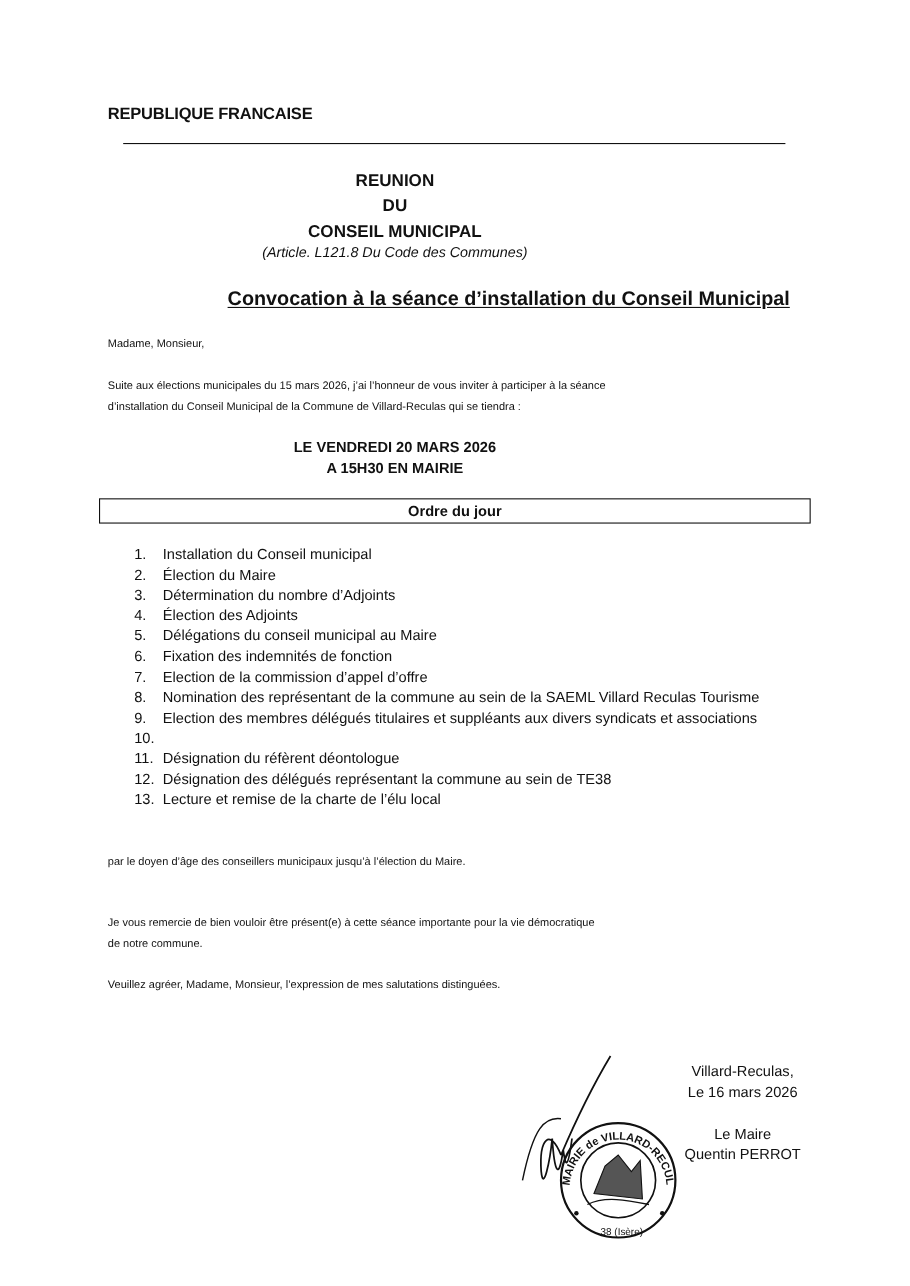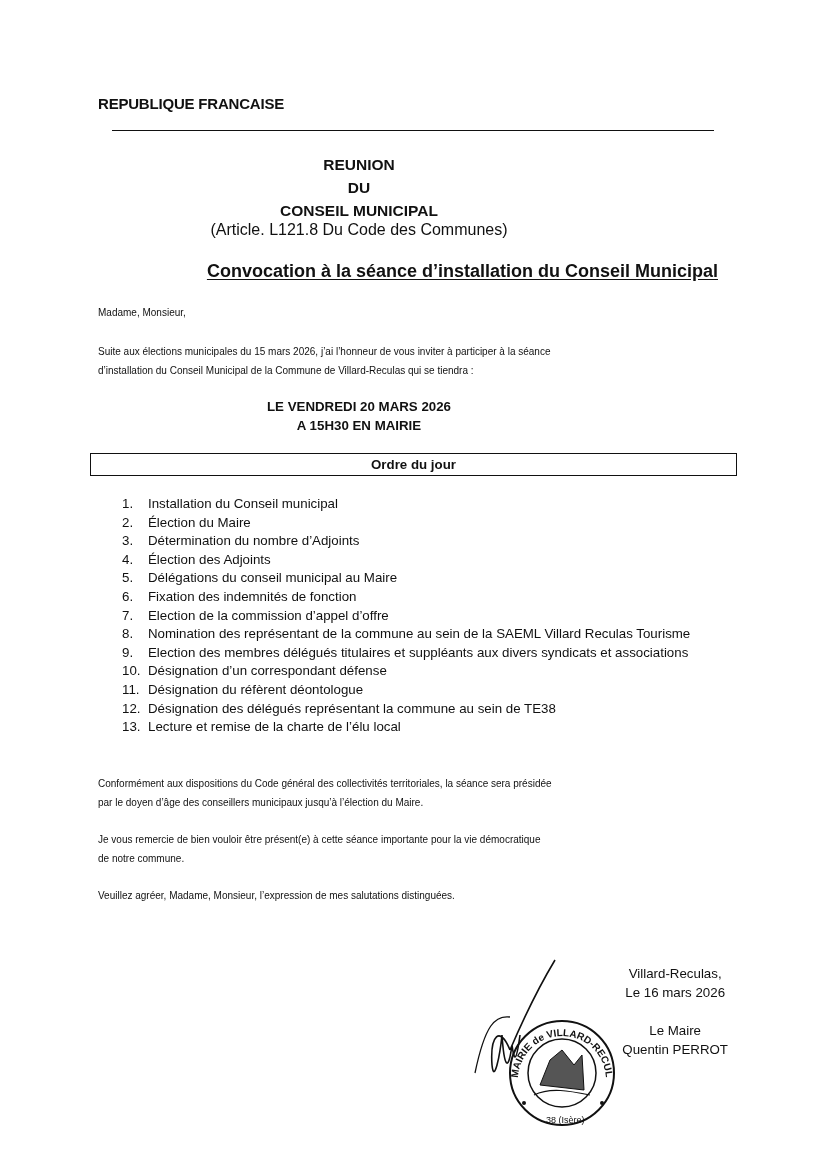--- a/index.html
+++ b/index.html
@@ -3,21 +3,21 @@
 <meta charset="utf-8">
 <style>
   html, body { margin: 0; padding: 0; background: #ffffff; }
   body { width: 827px; height: 1169px; position: relative; overflow: hidden;
          font-family: "Liberation Sans", sans-serif; color: #111; }
   .abs { position: absolute; }
   .header-rf { left: 98px; top: 95px; font-size: 15px; font-weight: bold; letter-spacing: -0.2px; }
   .rule { left: 112px; top: 130px; width: 602px; height: 0; border-top: 1.5px solid #111; }
   .center-block { left: 0; width: 718px; text-align: center; }
   .title-line { font-size: 15.5px; font-weight: bold; line-height: 23px; }
-  .article { font-size: 16px; line-height: 16px; }
+  .article { font-size: 13px; line-height: 16px; font-style: italic; }
   .convoc { font-size: 18px; font-weight: bold; text-decoration: underline; text-underline-offset: 2px; text-align: right; }
   .para { left: 98px; width: 640px; font-size: 10px; line-height: 18.5px; }
   .date-block { font-size: 13.3px; font-weight: bold; line-height: 18.5px; }
   .odj-box { left: 90px; top: 453px; width: 645px; height: 21px; border: 1.5px solid #111;
              text-align: center; font-size: 13.3px; font-weight: bold; line-height: 21px; }
   .agenda { left: 122px; top: 495px; width: 620px; font-size: 13.3px; line-height: 18.6px; margin: 0; padding: 0; list-style: none; }
   .agenda li { display: flex; }
   .agenda .num { width: 26px; flex: none; }
   .sig-block { right: 99px; top: 964px; text-align: center; font-size: 13.3px; line-height: 19px; }
   .stamp { left: 470px; top: 955px; width: 150px; height: 175px; }
@@ -83,38 +83,36 @@
     <li>
       <span class="num">8.</span>
       <span>Nomination des représentant de la commune au sein de la SAEML Villard Reculas Tourisme</span>
     </li>
     <li>
       <span class="num">9.</span>
       <span>Election des membres délégués titulaires et suppléants aux divers syndicats et associations</span>
     </li>
     <li>
       <span class="num">10.</span>
-      <span>Désignation d’un correspondant défense</span>
     </li>
     <li>
       <span class="num">11.</span>
       <span>Désignation du réfèrent déontologue</span>
     </li>
     <li>
       <span class="num">12.</span>
       <span>Désignation des délégués représentant la commune au sein de TE38</span>
     </li>
     <li>
       <span class="num">13.</span>
       <span>Lecture et remise de la charte de l’élu local</span>
     </li>
   </ul>
 
 <div class="abs para" style="top:775px;">
-  <div>Conformément aux dispositions du Code général des collectivités territoriales, la séance sera présidée</div>
   <div>par le doyen d’âge des conseillers municipaux jusqu’à l’élection du Maire.</div>
 </div>
 
 <div class="abs para" style="top:831px;">
   <div>Je vous remercie de bien vouloir être présent(e) à cette séance importante pour la vie démocratique</div>
   <div>de notre commune.</div>
 </div>
 
 <div class="abs para" style="top:887px;">Veuillez agréer, Madame, Monsieur, l’expression de mes salutations distinguées.</div>
 

